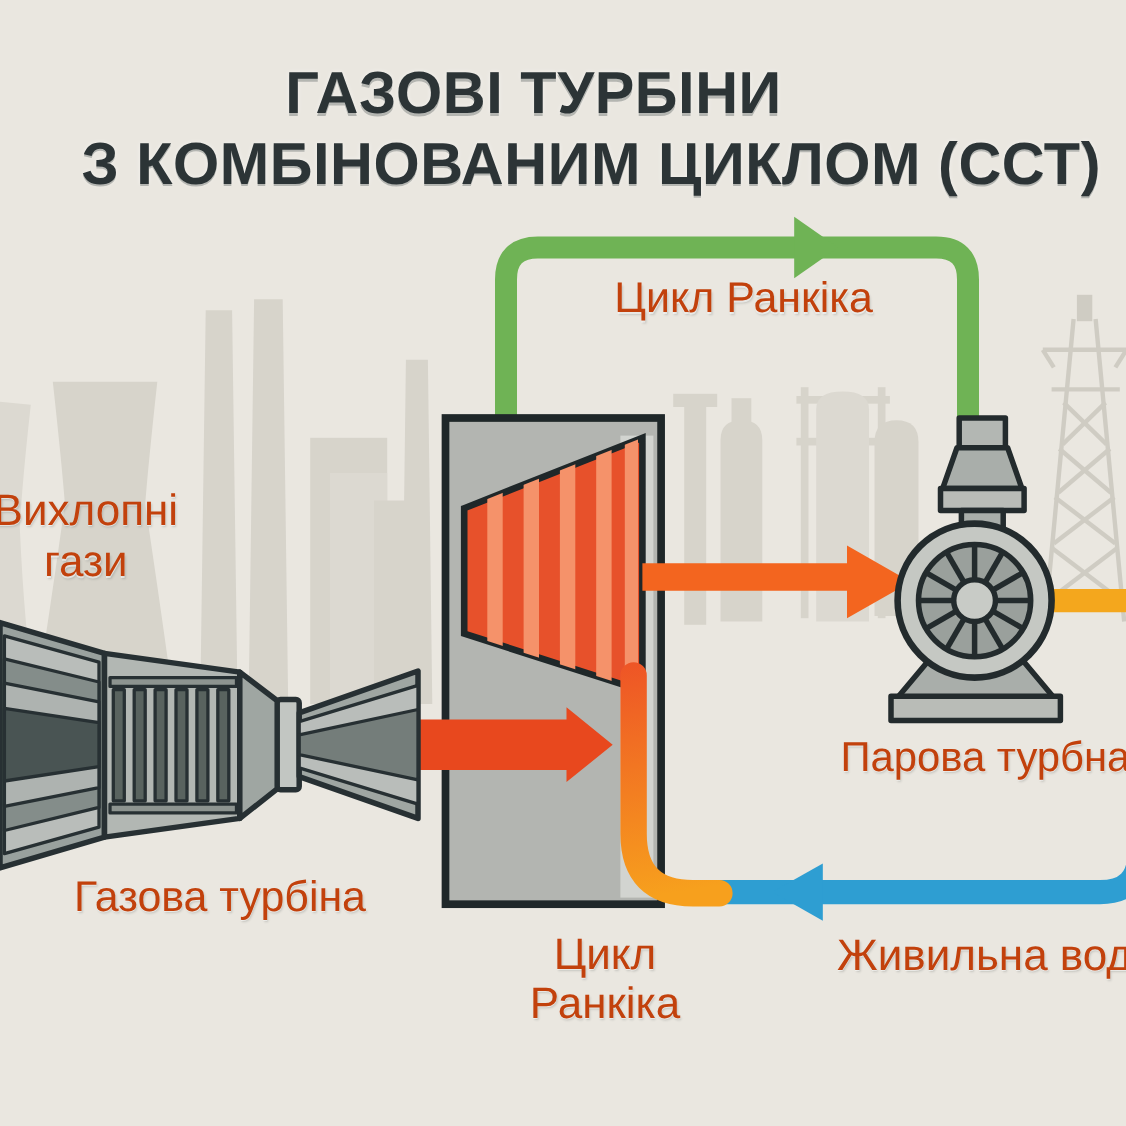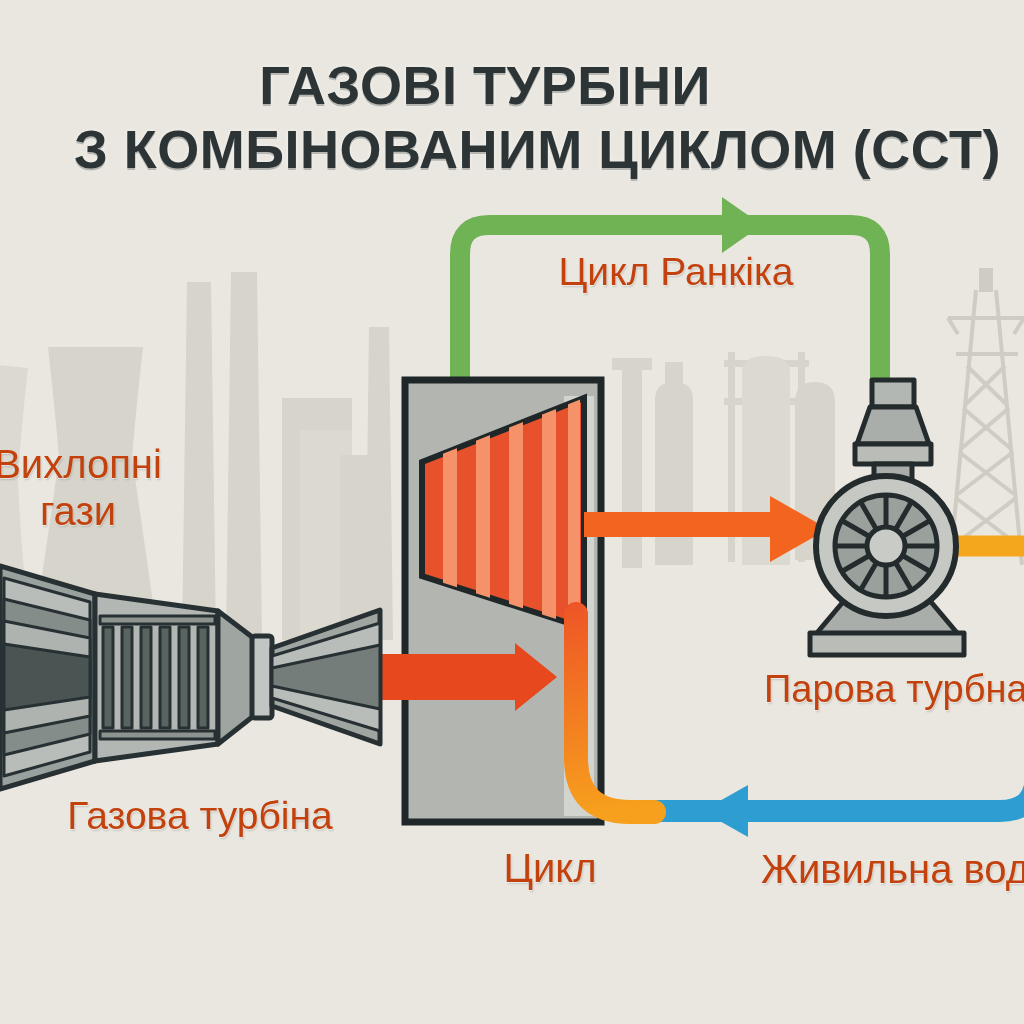--- a/index.html
+++ b/index.html
@@ -174,17 +174,18 @@
   <div>Вихлопні</div>
   <div>гази</div>
 </div>
 
 <div class="lbl gas-turbine-lbl ctr">Газова турбіна</div>
 
 <div class="lbl steam-turbine-lbl">Парова турбна</div>
 
 <div class="lbl rankine-bottom ctr">
   <div>Цикл</div>
+  <div>Ранкіка</div>
 </div>
 
 <div class="lbl feed-water-lbl">Живильна вода</div>
 
 </div>
 
 </body></html>

